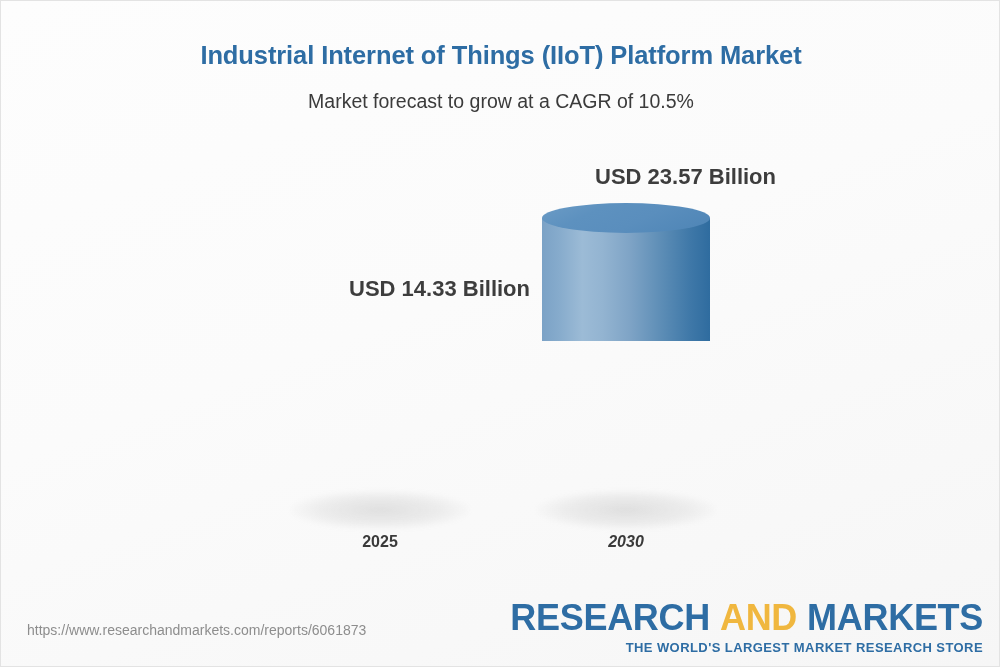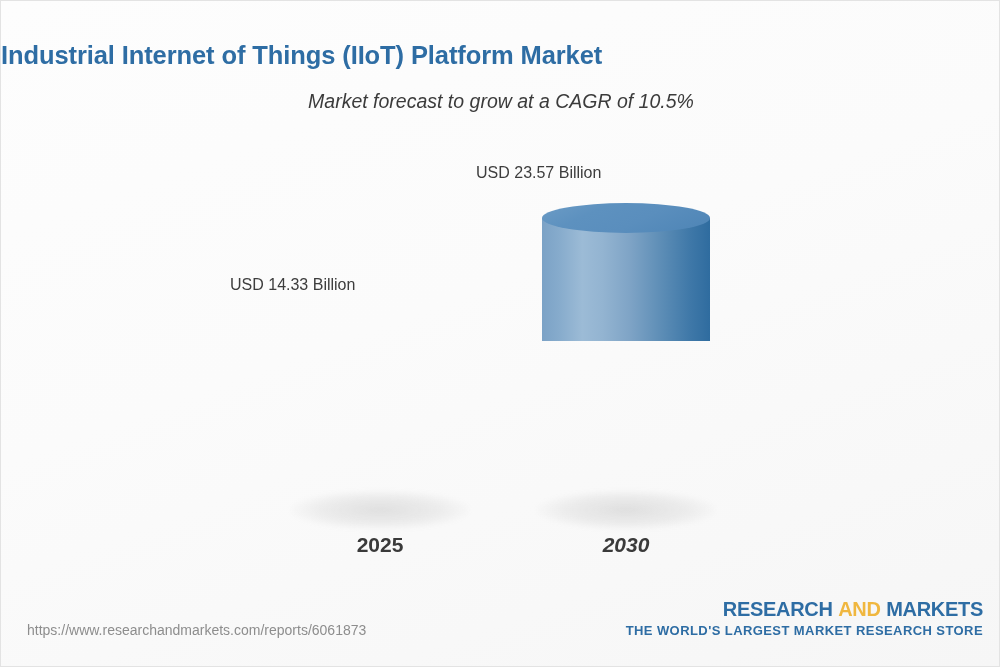--- a/index.html
+++ b/index.html
@@ -14,52 +14,52 @@
     width:1000px;height:667px;
     box-sizing:border-box;
     background:linear-gradient(160deg,#fdfdfd 0%,#fbfbfb 45%,#f6f6f6 100%);
     border:1px solid #e3e3e3;
     overflow:hidden;
   }
 
   
   #chart-title{
     position:absolute;left:0;top:40px;width:1000px;
+    text-align:center;
     font-size:25.5px;font-weight:bold;
     color:#2E6DA4;
     letter-spacing:-0.1px;
     white-space:nowrap;
   }
   #chart-subtitle{
     position:absolute;left:0;top:89px;width:1000px;
     text-align:center;
     font-size:19.5px;font-weight:normal;
     color:#3b3b3b;
     white-space:nowrap;
-    font-style:italic;
   }
 
   
   #plot{position:absolute;left:0;top:0;width:1000px;height:600px;}
 
   .bar-group{position:absolute;}
 
   .bar-value{
     position:absolute;
     width:300px;
-    text-align:left;
-    font-size:16px;font-weight:normal;
+    text-align:right;
+    font-size:22px;font-weight:bold;
     color:#3d3d3d;
     white-space:nowrap;
   }
   .bar-category{
     position:absolute;
     width:300px;
     text-align:center;
-    font-size:21px;font-weight:bold;
+    font-size:16px;font-weight:bold;
     color:#3a3a3a;
     white-space:nowrap;
   }
 
   .cyl{position:absolute;}
 
   
   .cyl-shadow{
     position:absolute;
     border-radius:50%;
@@ -121,21 +121,21 @@
   #footer-url{
     position:absolute;left:26px;top:621px;
     font-size:14px;color:#8d8d8d;
     white-space:nowrap;
   }
   #logo{
     position:absolute;right:16px;top:598px;
     text-align:right;
   }
   #logo-main{
-    font-size:20px;font-weight:bold;letter-spacing:-0.3px;
+    font-size:36px;font-weight:bold;letter-spacing:-0.3px;
     color:#2E6DA4;white-space:nowrap;line-height:1.05;
   }
   #logo-main .word-and{color:#F0B73F;}
   #logo-main .sp{letter-spacing:0;}
   #logo-tagline{
     font-size:13px;font-weight:bold;letter-spacing:0.42px;
     color:#2E6DA4;white-space:nowrap;margin-top:3px;
   }
 </style>
 </head>

